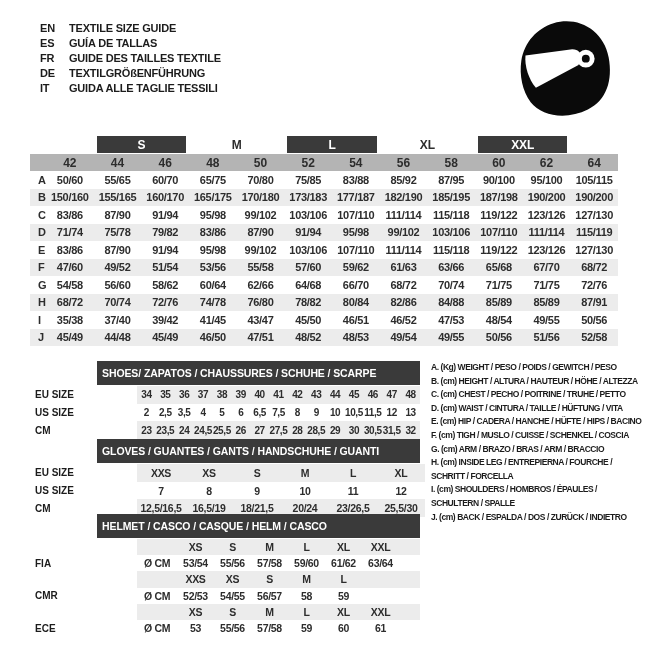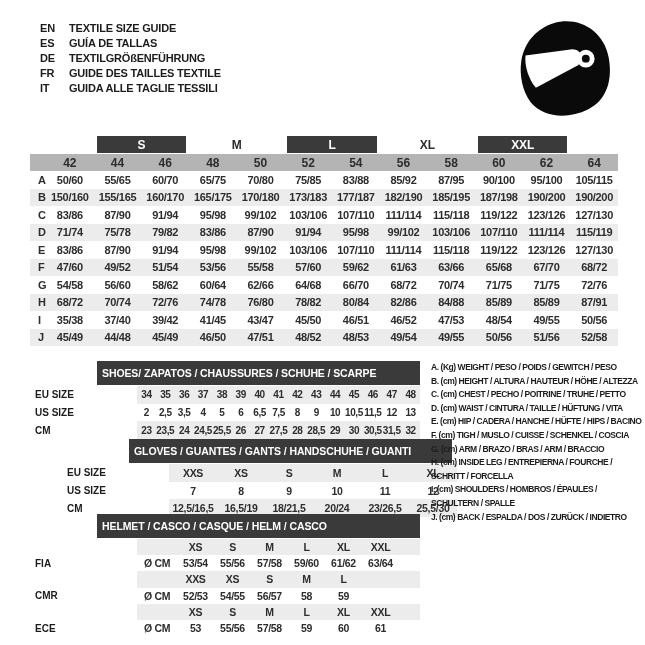--- a/index.html
+++ b/index.html
@@ -29,21 +29,21 @@
   .num-row { background:#b4b4b4; height:17px; margin-top:1px;
     font-size:12px; font-weight:bold; color:#2d2d2d; }
   .num-row .cell, .t-row .cell { display:flex; align-items:center; justify-content:center; }
   .t-row { height:17.5px; font-size:11px; font-weight:bold; color:#2d2d2d; letter-spacing:-0.3px; }
   .t-row.stripe { background:#ececec; }
   .t-row .key { justify-content:flex-start; padding-left:8px; letter-spacing:0; }
 
   
   .sub-table { position:absolute; left:35px; width:385px; }
   #shoes { top:361px; }
-  #gloves { top:439px;margin-left:32px; }
+  #gloves { top:439px; }
   #helmet-table { top:514px; }
   .sub-head { display:grid; grid-template-columns:62px 1fr; height:24px; margin-bottom:1px; }
   .head-bar { background:#3a3a3a; color:#ffffff; font-size:10.5px; font-weight:bold;
     display:flex; align-items:center; padding-left:5px; letter-spacing:-0.1px; white-space:nowrap; overflow:hidden; }
   .sub-row { display:grid; grid-template-columns:62px 1fr; height:17.7px;gap:40px; }
   #helmet-table .sub-row { height:16.2px; }
   .side-label { font-size:10px; font-weight:bold; display:flex; align-items:center; color:#1c1c1c; }
   .row-area { display:grid; }
   .row-area.stripe { background:#ececec; }
   .row-area .cell { display:flex; align-items:center; justify-content:center;
@@ -66,26 +66,26 @@
   <div class="langs" id="langs">
       <div class="lang-row">
         <span class="lang-code">EN</span>
         <span class="lang-label">TEXTILE SIZE GUIDE</span>
       </div>
       <div class="lang-row">
         <span class="lang-code">ES</span>
         <span class="lang-label">GUÍA DE TALLAS</span>
       </div>
       <div class="lang-row">
+        <span class="lang-code">FR</span>
+        <span class="lang-label">GUIDE DES TAILLES TEXTILE</span>
+      </div>
+      <div class="lang-row">
         <span class="lang-code">DE</span>
         <span class="lang-label">TEXTILGRÖßENFÜHRUNG</span>
-      </div>
-      <div class="lang-row">
-        <span class="lang-code">FR</span>
-        <span class="lang-label">GUIDE DES TAILLES TEXTILE</span>
       </div>
       <div class="lang-row">
         <span class="lang-code">IT</span>
         <span class="lang-label">GUIDA ALLE TAGLIE TESSILI</span>
       </div>
     </div>
 
   <div class="helmet-wrap">
     <svg viewBox="0 0 100 100" width="118" height="104" aria-hidden="true">
       <path d="M39 7 C62 0 87 13 92 40 C96 62 90 81 72 90 C52 100 28 97 17 83 C9 72 6 57 8 43 C11 25 23 12 39 7 Z" fill="#0a0a0a"></path>

